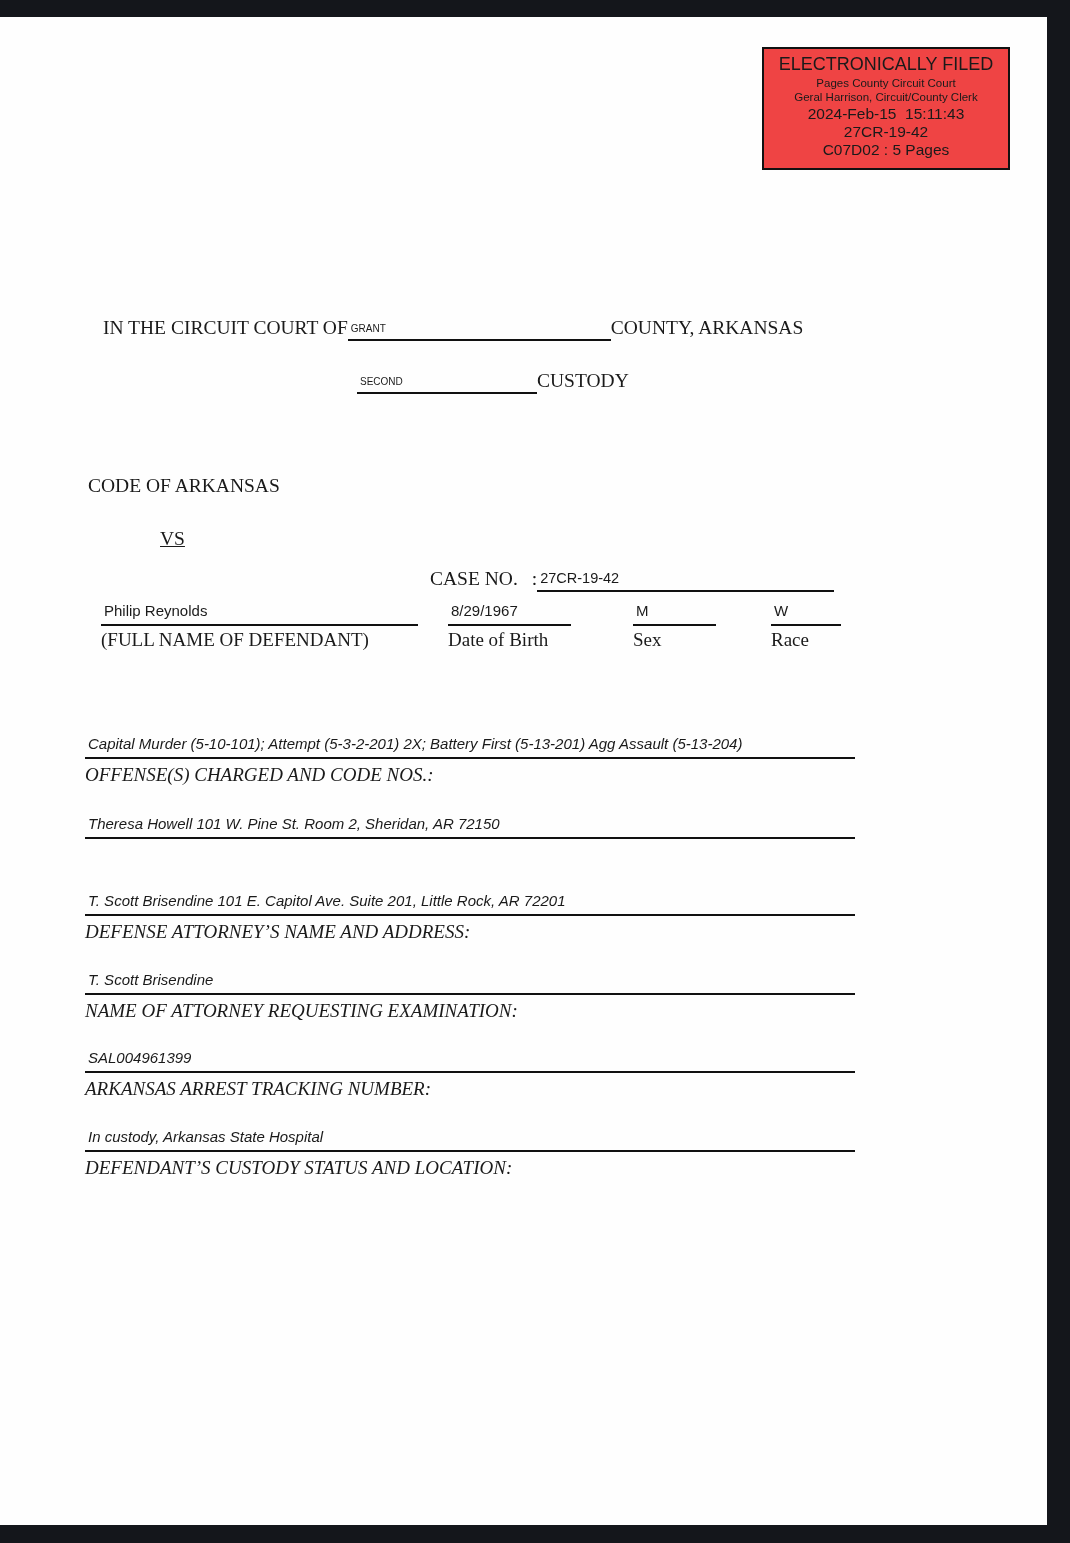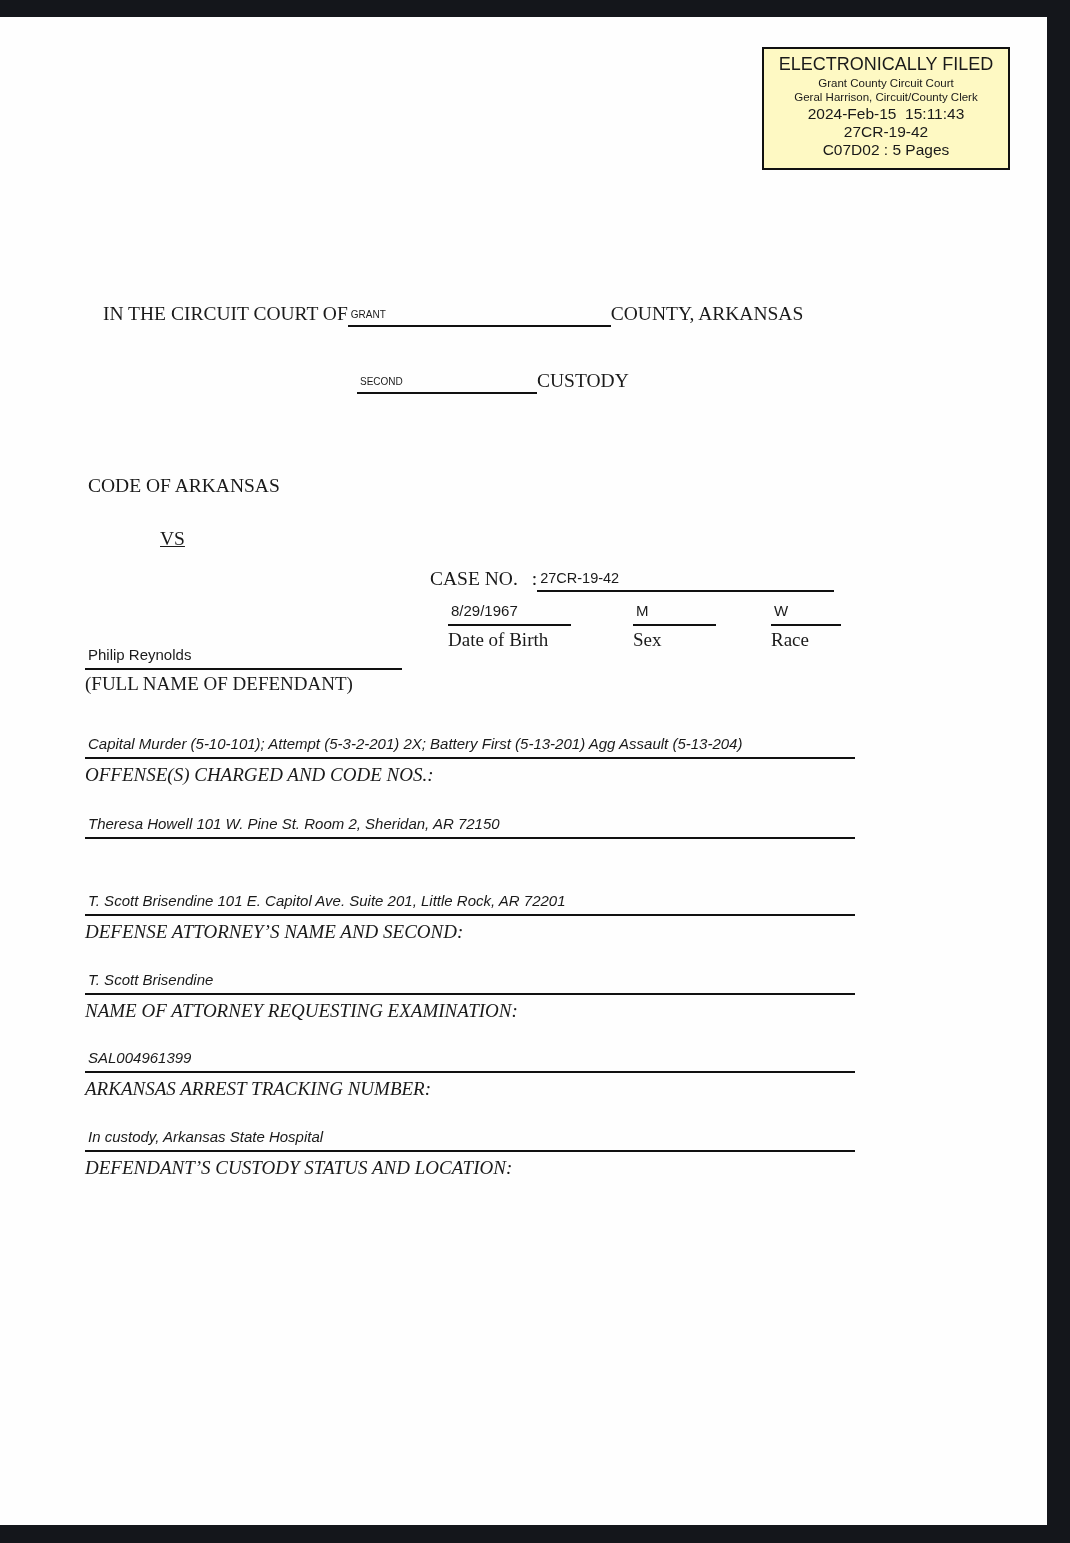--- a/index.html
+++ b/index.html
@@ -19,21 +19,21 @@
   }
   
   .stamp {
     position: absolute;
     left: 762px; top: 30px;
     width: 248px; height: 123px;
     border: 2px solid #111;
     text-align: center;
     font-family: "Liberation Sans", sans-serif;
     padding-top: 5px;
-    background: #fef9c3;
+    background: #ef4444;
   }
   .stamp .l1 { font-size: 18px; letter-spacing: 0px; }
   .stamp .l2, .stamp .l3 { font-size: 11.5px; margin-top: 2px; }
   .stamp .l4 { font-size: 15.5px; margin-top: 2px; white-space: pre; }
   .stamp .l5 { font-size: 15.5px; }
   .stamp .l6 { font-size: 15.5px; }
   
   .row { position: absolute; display: flex; align-items: baseline; white-space: nowrap; }
   .serif-lg { font-size: 19.5px; font-family: "Liberation Serif", serif; }
   .fill {
@@ -42,33 +42,33 @@
     vertical-align: baseline;
   }
   .typed {
     font-family: "Liberation Sans", sans-serif;
     font-size: 10px;
     position: relative;
     top: -2px;
     padding-left: 3px;
     display: inline-block;
   }
-  .heading-row { left: 103px; top: 286px; }
+  .heading-row { left: 103px; top: 300px; }
   .county-fill { width: 263px; }
   .division-row { left: 357px; top: 353px; }
   .division-fill { width: 180px; }
   .plaintiff { position: absolute; left: 88px; top: 458px; }
   .vs { position: absolute; left: 160px; top: 511px; text-decoration: underline; }
   .case-row { left: 430px; top: 511px; margin-top: 40px; }
   .case-colon { margin-left: 14px; }
   .case-fill { width: 297px; }
   .case-fill .typed { font-size: 14.5px; }
   
   .col { position: absolute; top: 585px; }
-  .col-name { left: 85px;  width: 317px; margin-top: 44px; }
+  .col-name { left: 101px;  width: 317px; }
   .col-dob  { left: 448px; width: 123px; }
   .col-sex  { left: 633px; width: 83px;  }
   .col-race { left: 771px; width: 70px;  }
   .value {
     font-family: "Liberation Sans", sans-serif;
     font-size: 15px;
     line-height: 18px;
     min-height: 18px;
     padding: 0 0 4px 3px;
     border-bottom: 2px solid #111;
@@ -89,21 +89,21 @@
   .f5 { top: 1111px; }
   .field .under-label { margin-top: 5px; }
 </style>
 </head>
 <body>
 
 <div class="page">
 
   <div class="stamp">
     <div class="l1">ELECTRONICALLY FILED</div>
-    <div class="l2">Grant County Circuit Court</div>
+    <div class="l2">Pages County Circuit Court</div>
     <div class="l3">Geral Harrison, Circuit/County Clerk</div>
     <div class="l4">2024-Feb-15  15:11:43</div>
     <div class="l5">27CR-19-42</div>
     <div class="l6">C07D02 : 5 Pages</div>
   </div>
 
   <div class="row heading-row serif-lg">
     <span>IN THE CIRCUIT COURT OF</span>
     <span class="fill county-fill"><span class="typed">GRANT</span></span>
     <span>COUNTY, ARKANSAS</span>
@@ -143,21 +143,21 @@
 
   <div class="field f0">
     <div class="value">Capital Murder (5-10-101); Attempt (5-3-2-201) 2X; Battery First (5-13-201) Agg Assault (5-13-204)</div>
     <div class="under-label">OFFENSE(S) CHARGED AND CODE NOS.:</div>
   </div>
   <div class="field f1">
     <div class="value">Theresa Howell 101 W. Pine St. Room 2, Sheridan, AR 72150</div>
   </div>
   <div class="field f2">
     <div class="value">T. Scott Brisendine 101 E. Capitol Ave. Suite 201, Little Rock, AR 72201</div>
-    <div class="under-label">DEFENSE ATTORNEY’S NAME AND SECOND:</div>
+    <div class="under-label">DEFENSE ATTORNEY’S NAME AND ADDRESS:</div>
   </div>
   <div class="field f3">
     <div class="value">T. Scott Brisendine</div>
     <div class="under-label">NAME OF ATTORNEY REQUESTING EXAMINATION:</div>
   </div>
   <div class="field f4">
     <div class="value">SAL004961399</div>
     <div class="under-label">ARKANSAS ARREST TRACKING NUMBER:</div>
   </div>
   <div class="field f5">

